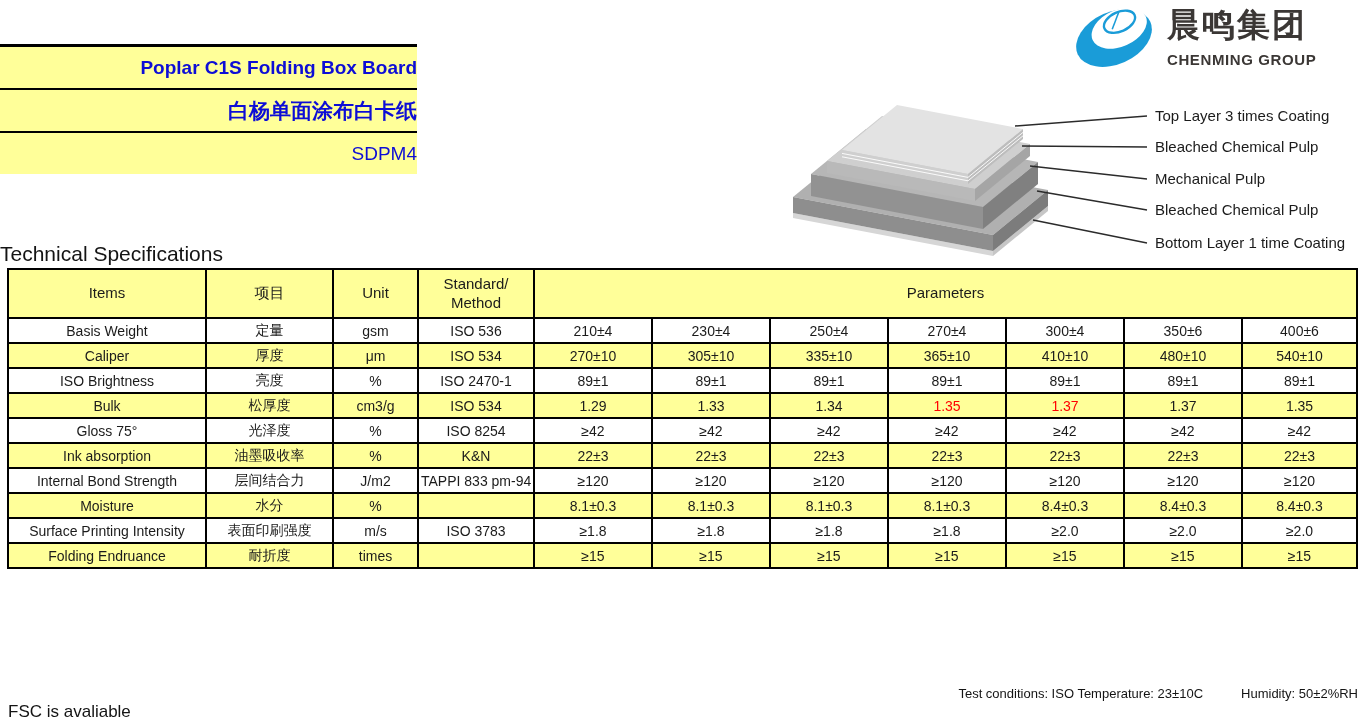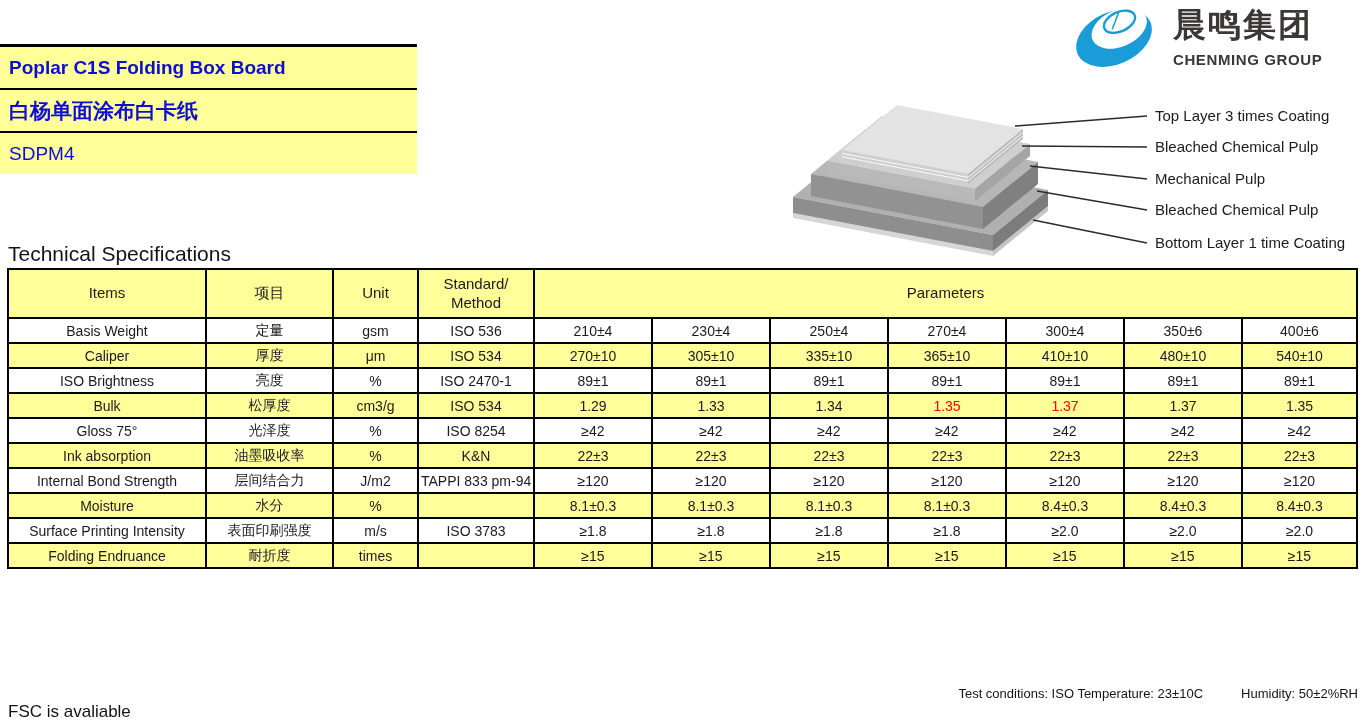--- a/index.html
+++ b/index.html
@@ -3,41 +3,41 @@
 <meta charset="utf-8">
 <style>
   * { box-sizing: border-box; }
   html,body { margin:0; padding:0; }
   body {
     width:1365px; height:725px; position:relative; background:#ffffff;
     font-family:"Liberation Sans", sans-serif; color:#1a1a1a; overflow:hidden;
   }
 
   
-  .title-block { position:absolute; left:0; top:44px; width:417px; border-top:3px solid #000; }
+  .title-block { position:absolute; left:0; top:44px; width:417px; border-top:3px solid #000;text-align:right; }
   .tb-row { background:#FFFF99; height:41px; line-height:41px; padding-left:9px;
             color:#0d0dd6; font-size:19px; overflow:hidden; white-space:nowrap; }
   .tb-row.b { font-weight:bold; }
   .tb-row.cn { font-size:21px; }
   .tb-sep { height:0; border-top:2.5px solid #000; }
 
   
-  .logo { position:absolute; left:1070px; top:6px; display:flex; align-items:center; gap:15px; }
+  .logo { position:absolute; left:1070px; top:6px; display:flex; align-items:center; gap:9px; }
   .logo svg { display:block; }
   .logo-text { display:flex; flex-direction:column; }
   .logo-cn { font-size:33px; font-weight:bold; color:#3b3735; letter-spacing:2px; line-height:1.05; white-space:nowrap; }
   .logo-en { font-size:15px; font-weight:bold; color:#3b3735; letter-spacing:0.6px; margin-top:8px; white-space:nowrap; }
 
   
   .diagram { position:absolute; left:775px; top:98px; width:585px; height:165px; }
   .diagram text { font-family:"Liberation Sans", sans-serif; font-size:15px; fill:#1b1b1b; }
   .leader { stroke:#2b2b2b; stroke-width:1.4; }
 
   
-  .section-title { position:absolute; left:8px; top:242px; font-size:21px; color:#141414; }
+  .section-title { position:absolute; left:0; top:242px; font-size:21px; color:#141414; }
 
   
   table.spec { position:absolute; left:7px; top:268px; width:1351px;
                border-collapse:collapse; table-layout:fixed; }
   table.spec th, table.spec td {
     border:2px solid #000; text-align:center; vertical-align:middle;
     padding:0 2px; font-size:14px; color:#1b1b1b; overflow:hidden; white-space:nowrap;
   }
   table.spec thead th { background:#FFFF99; height:49px; font-weight:normal; font-size:15px; white-space:normal; line-height:1.25; }
   table.spec tbody td { height:25px; background:#ffffff; }

